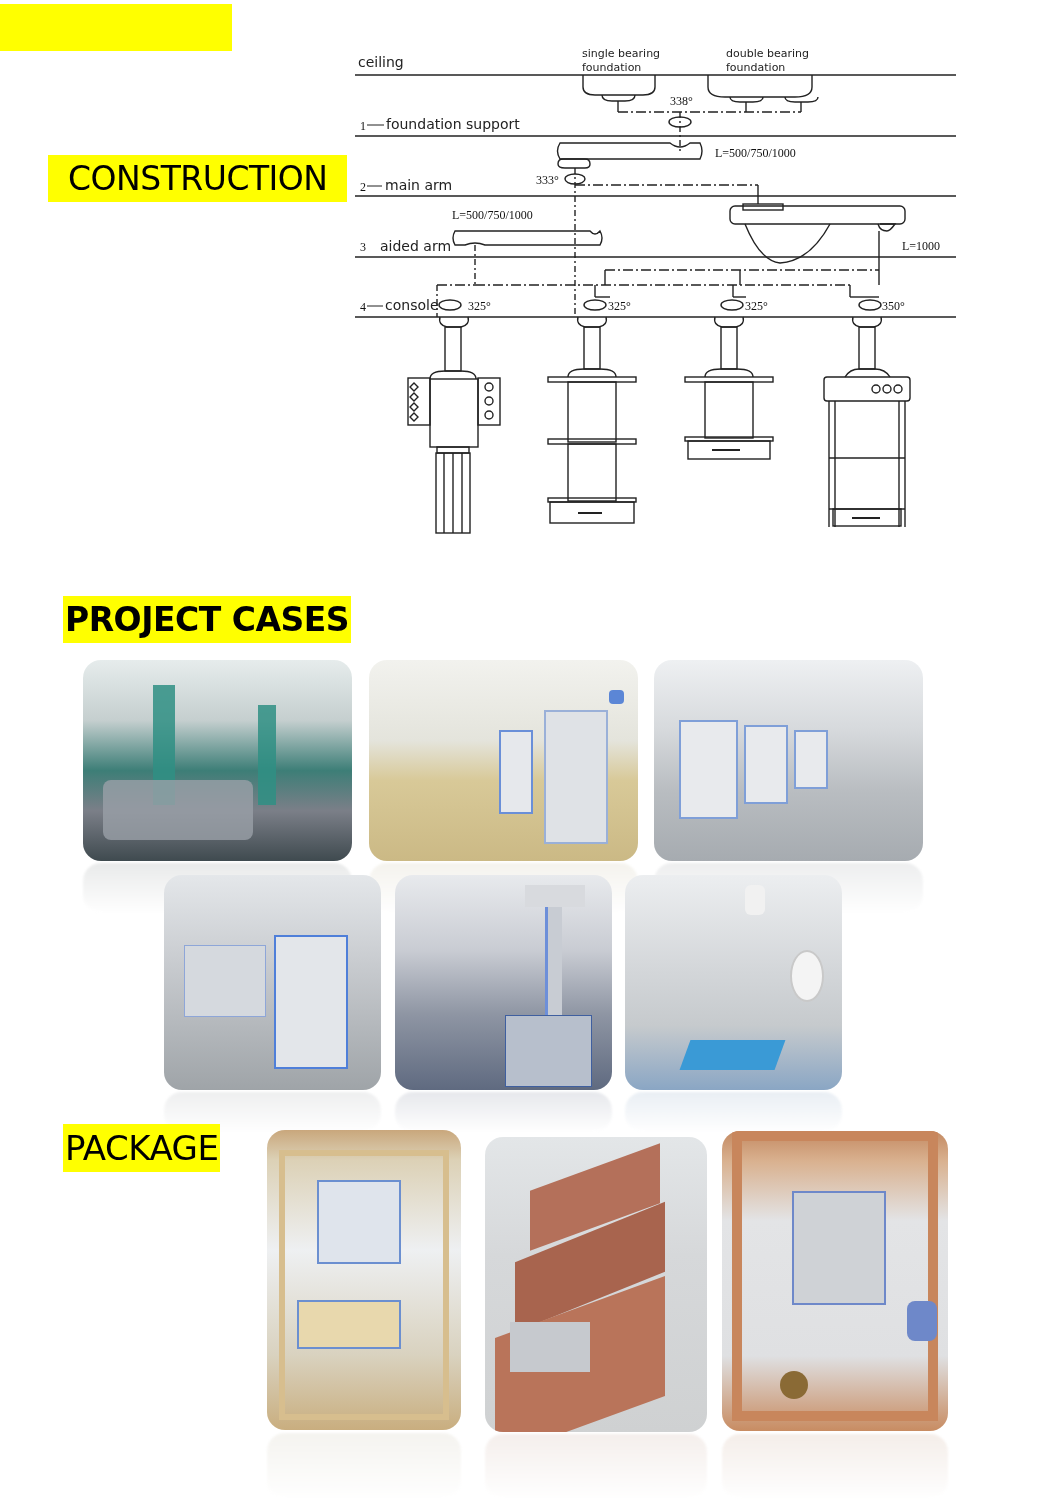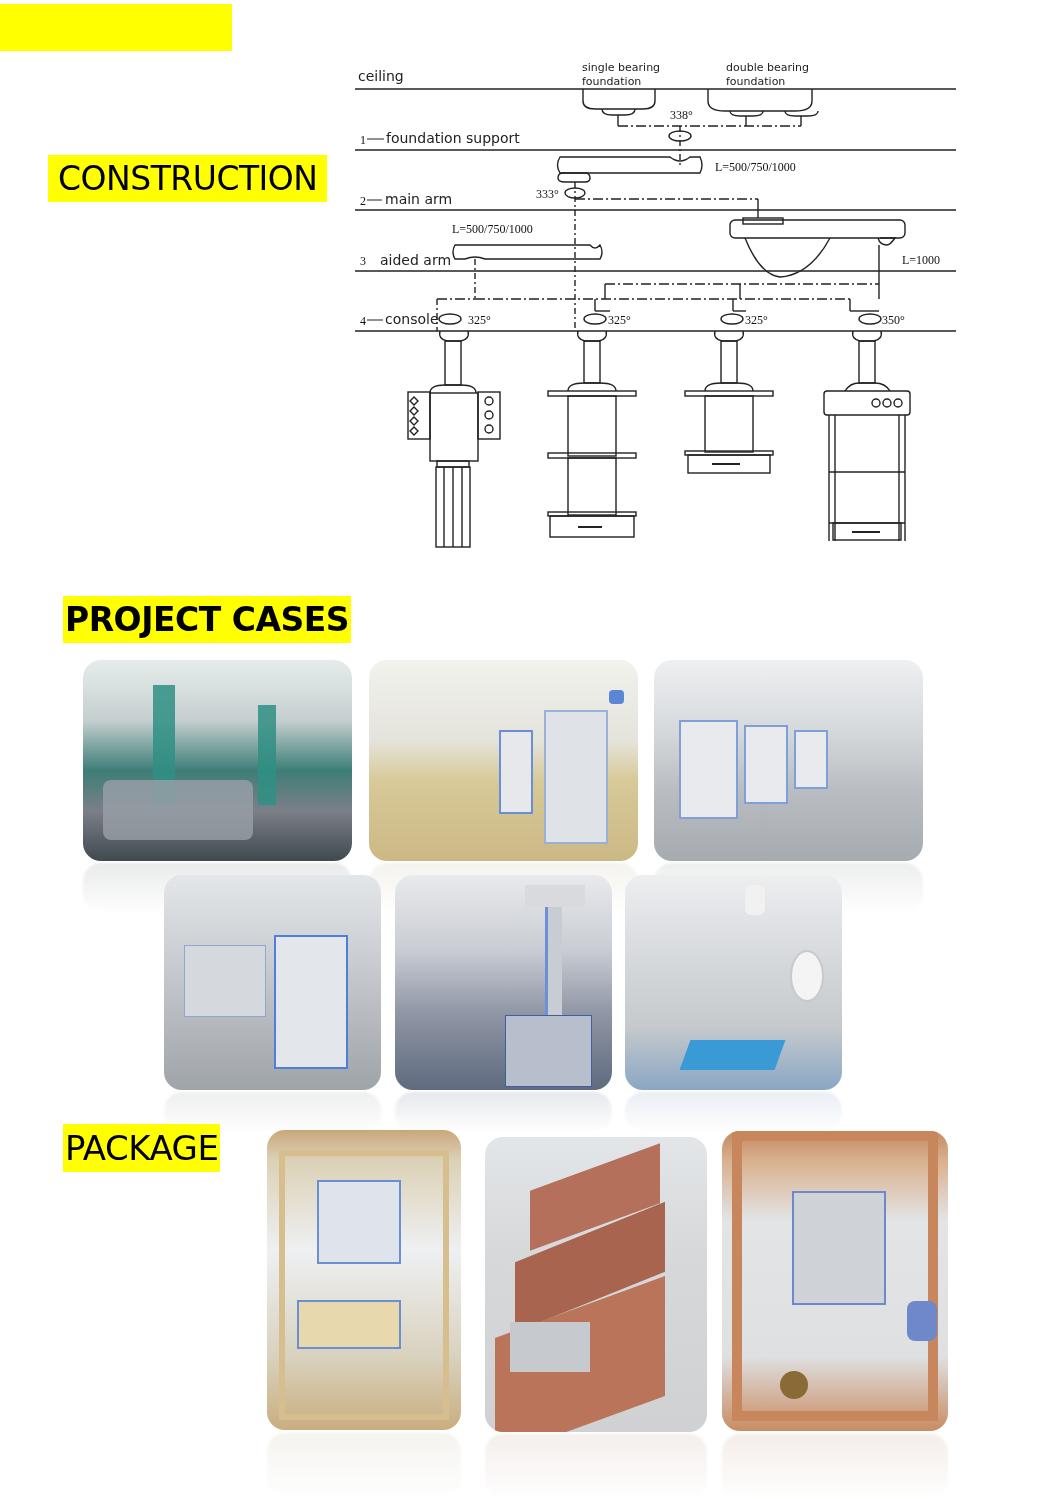--- a/index.html
+++ b/index.html
@@ -1,27 +1,27 @@
 <!DOCTYPE html>
 <html><head>
 <meta charset="utf-8">
 <style>
   html, body { margin: 0; padding: 0; background: #ffffff; }
   body { width: 1060px; height: 1499px; position: relative; overflow: hidden;
          font-family: "DejaVu Sans", sans-serif; color: #000; }
   .abs { position: absolute; }
   .yellow-bar { left: 0; top: 4px; width: 232px; height: 47px; background: #ffff00; }
   .heading { background: #ffff00; color: #000; line-height: 1; white-space: nowrap; }
-  .h-construction { left: 48px; top: 155px; height: 47px; padding: 0 10px; font-size: 33px;
+  .h-construction { left: 48px; top: 155px; height: 47px; padding: 0 20px; font-size: 33px;
                     font-family: "DejaVu Sans", sans-serif; display: flex; align-items: center; letter-spacing: -0.5px; }
   .h-project { left: 63px; top: 596px; height: 47px; padding: 0 2px; font-size: 33px; font-weight: bold;
                font-family: "DejaVu Sans", sans-serif; display: flex; align-items: center; letter-spacing: -0.5px; }
   .h-package { left: 63px; top: 1124px; height: 48px; padding: 0 2px; font-size: 34px;
                font-family: "DejaVu Sans", sans-serif; display: flex; align-items: center; letter-spacing: -0.5px; }
-  .diagram { left: 350px; top: 55px; width: 620px; height: 500px; }
+  .diagram { left: 350px; top: 41px; width: 620px; height: 500px; }
   .diagram svg { width: 620px; height: 500px; display: block; }
   .lbl { font-family: "DejaVu Sans", sans-serif; font-size: 14px; fill: #222; }
   .lbl-sm { font-family: "DejaVu Sans", sans-serif; font-size: 11px; fill: #222; }
   .lbl-ser { font-family: "Liberation Serif", serif; font-size: 12px; fill: #111; }
   .photo { border-radius: 18px; overflow: hidden; }
   .reflect { border-radius: 18px; opacity: 0.18; filter: blur(1px); }
 </style>
 </head>
 <body>
 

